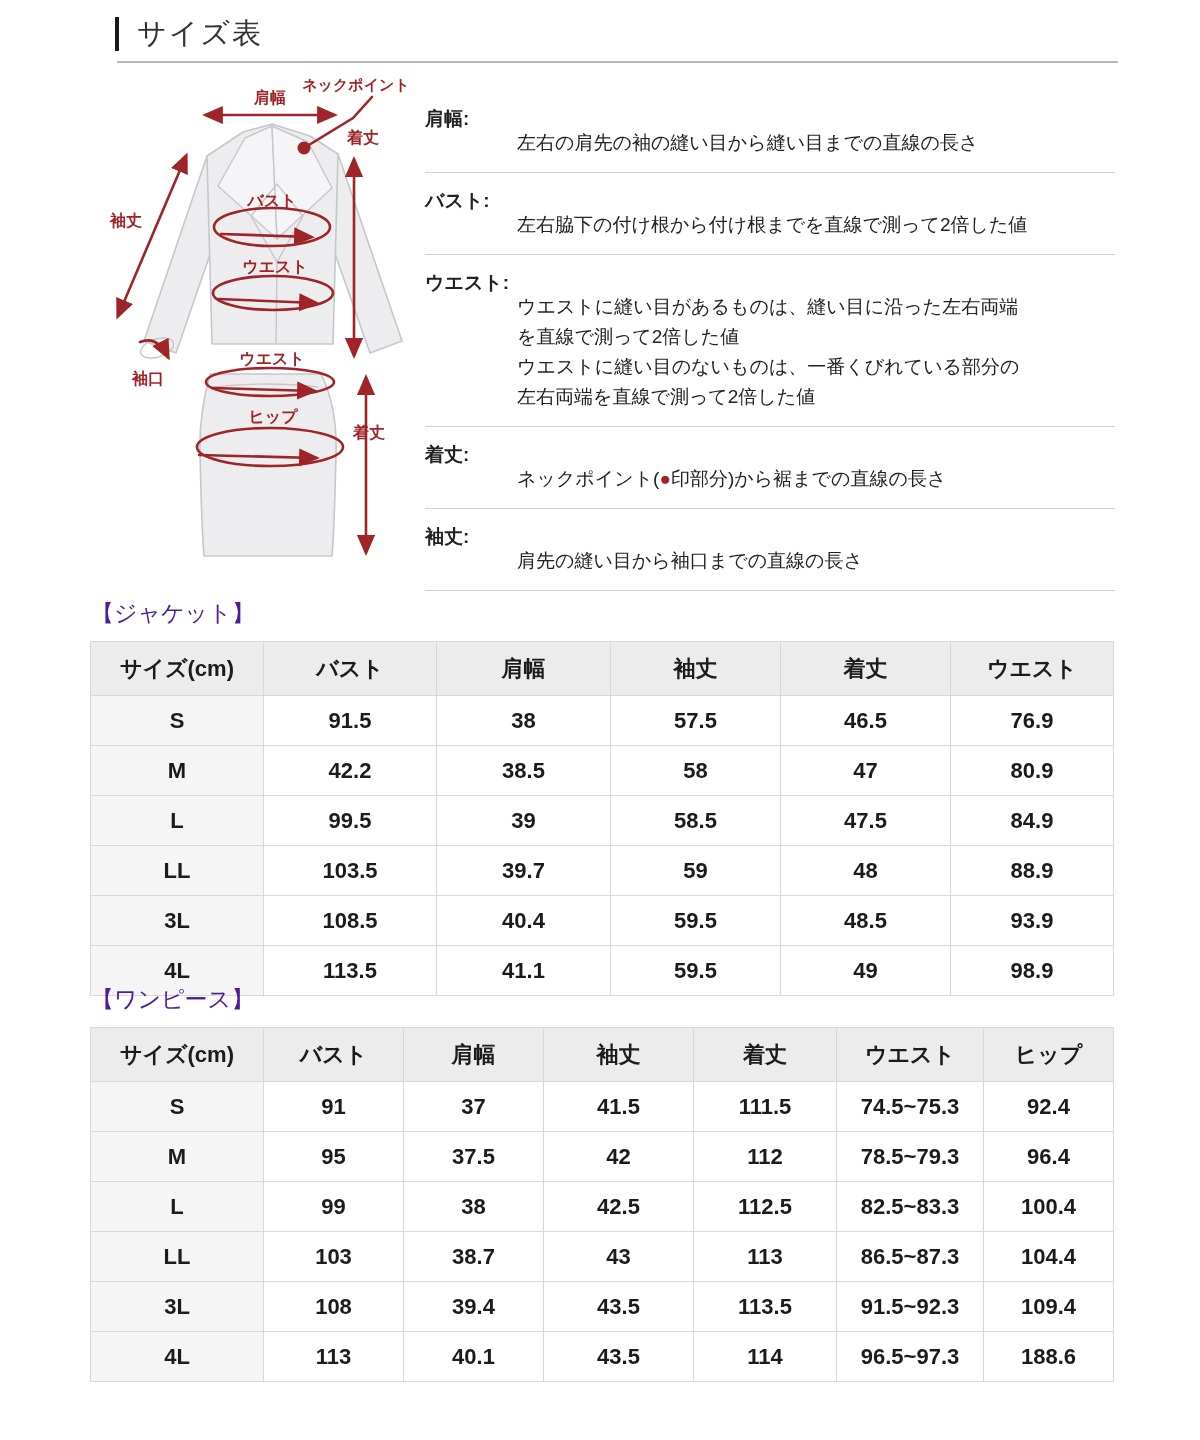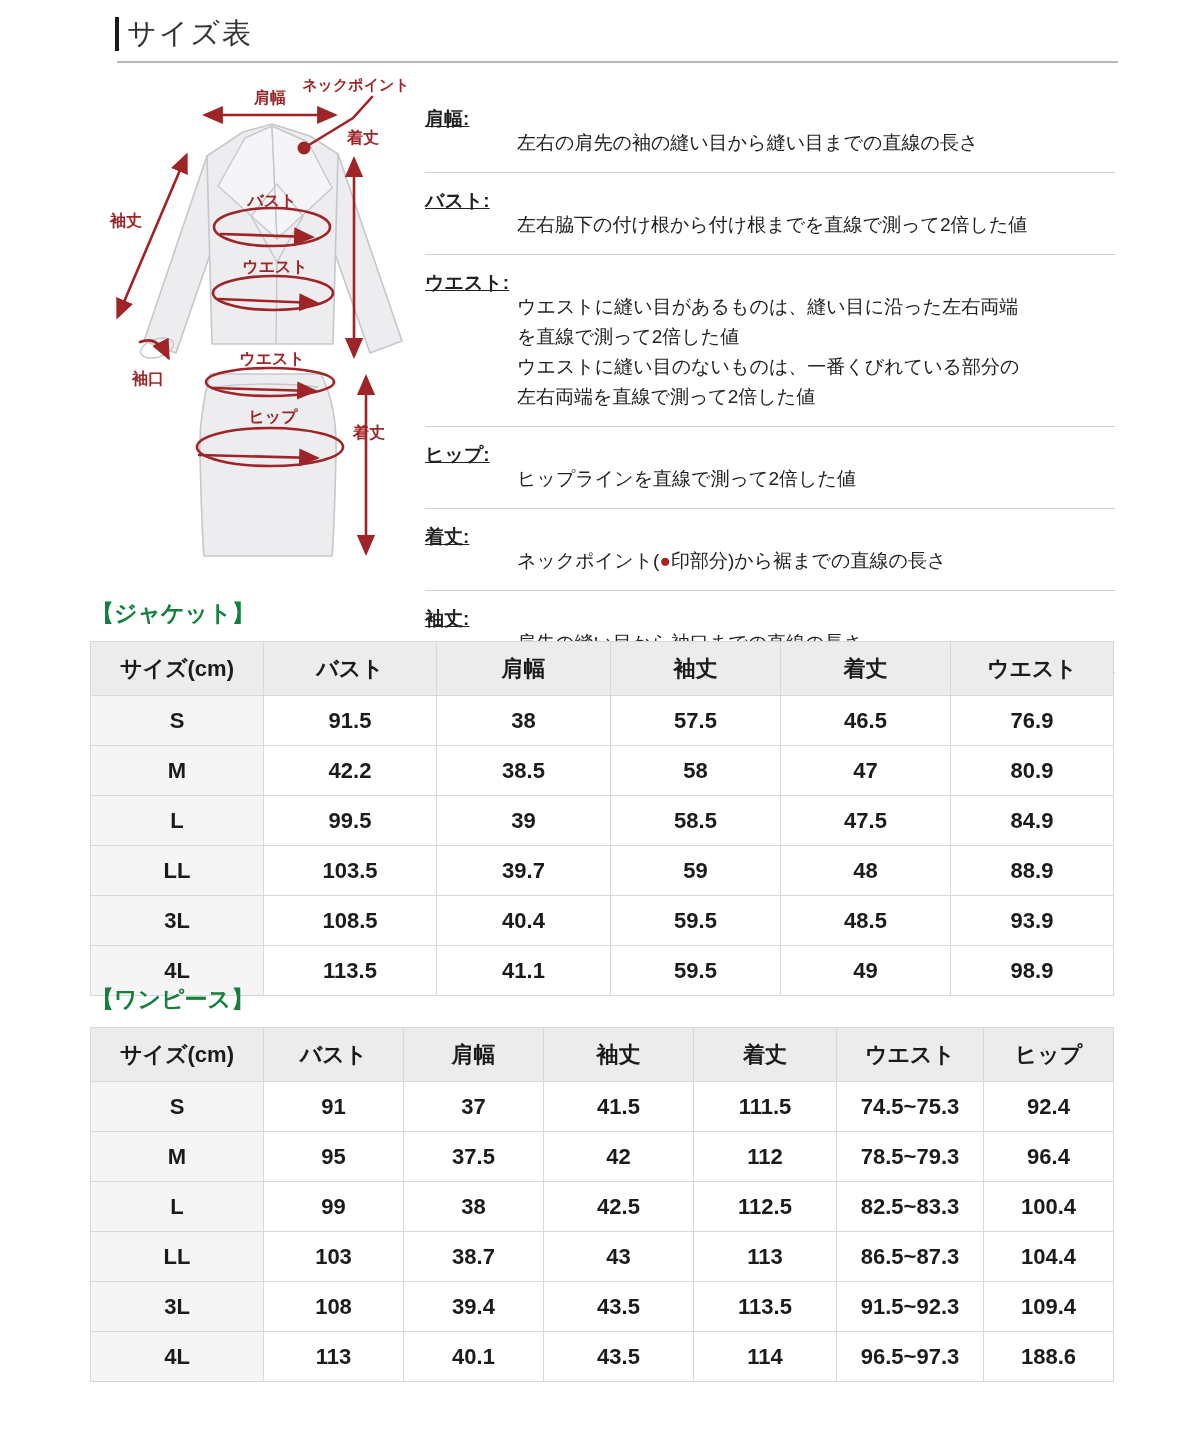--- a/index.html
+++ b/index.html
@@ -1,44 +1,44 @@
 <!DOCTYPE html>
 <html lang="ja"><head>
 <meta charset="utf-8">
 <style>
   html,body { margin:0; padding:0; background:#ffffff; }
   .page {
     position:relative; width:1200px; height:1440px; background:#fff;
     font-family:"Liberation Sans", sans-serif; color:#1f1f1f; overflow:hidden;
   }
   
-  .page-title { position:absolute; left:115px; top:14px; display:flex; align-items:center; gap:8px; }
+  .page-title { position:absolute; left:115px; top:14px; display:flex; align-items:center; gap:18px; }
   .title-bar { width:4px; height:34px; background:#1a1a1a; }
   .title-text { font-size:29px; color:#333; letter-spacing:2px; }
   .title-rule { position:absolute; left:117px; top:61px; width:1001px; height:2px; background:#b8b8b8; }
 
   
   .diagram { position:absolute; left:100px; top:76px; }
   .garment { fill:#ededef; stroke:#c7c7cb; stroke-width:1.6; stroke-linejoin:round; }
   .garment-light { fill:#f5f5f7; stroke:#c7c7cb; stroke-width:1.4; stroke-linejoin:round; }
   .garment-line { fill:none; stroke:#c7c7cb; stroke-width:1.4; }
   .anno { fill:none; stroke-width:2.6; stroke-linecap:round; }
   .anno-label { font-size:16px; font-weight:bold; text-anchor:middle; }
   .anno-label-sm { font-size:15px; font-weight:bold; text-anchor:middle; }
 
   
   .definitions { position:absolute; left:425px; top:97px; width:690px; }
   .def-row { display:flex; border-bottom:1px solid #cfcfcf; padding:13px 0 14px; font-size:19px; line-height:30px; color:#222; }
   .def-row:first-child { padding-top:7px; }
-  .def-term { width:92px; flex:none; font-weight:bold; white-space:nowrap;text-decoration:underline; }
+  .def-term { width:92px; flex:none; font-weight:bold; white-space:nowrap; }
   .def-desc { flex:1;margin-top:24px; }
 
   
   .size-section { position:absolute; left:90px; width:1023px; }
-  .size-section h2 { margin:0 0 12px 1px; font-size:23px; font-weight:bold; color:#15803d; }
+  .size-section h2 { margin:0 0 12px 1px; font-size:23px; font-weight:normal; color:#4c1d95; }
   .section-jacket { top:598px; }
   .section-onepiece { top:984px; }
   table.size-table { border-collapse:collapse; table-layout:fixed; width:1023px; }
   .size-table th, .size-table td {
     border:1px solid #d8d8d8; text-align:center; vertical-align:middle;
     font-size:22px; font-weight:bold; color:#1b1b1b; padding:0;
   }
   .size-table thead th { background:#ececec; height:53px; }
   .size-table tbody td { height:49px; background:#ffffff; }
   .size-table tbody td.size-cell { background:#f5f5f5; }
@@ -136,26 +136,20 @@
       <div class="def-row">
         <span class="def-term">ウエスト:</span>
         <div class="def-desc">
           <div>ウエストに縫い目があるものは、縫い目に沿った左右両端</div>
           <div>を直線で測って2倍した値</div>
           <div>ウエストに縫い目のないものは、一番くびれている部分の</div>
           <div>左右両端を直線で測って2倍した値</div>
         </div>
       </div>
       <div class="def-row">
-        <span class="def-term">ヒップ:</span>
-        <div class="def-desc">
-          <div>ヒップラインを直線で測って2倍した値</div>
-        </div>
-      </div>
-      <div class="def-row">
         <span class="def-term">着丈:</span>
         <div class="def-desc">
           <div>ネックポイント(<span style="color: rgb(158, 36, 39);">●</span>印部分)から裾までの直線の長さ</div>
         </div>
       </div>
       <div class="def-row">
         <span class="def-term">袖丈:</span>
         <div class="def-desc">
           <div>肩先の縫い目から袖口までの直線の長さ</div>
         </div>

